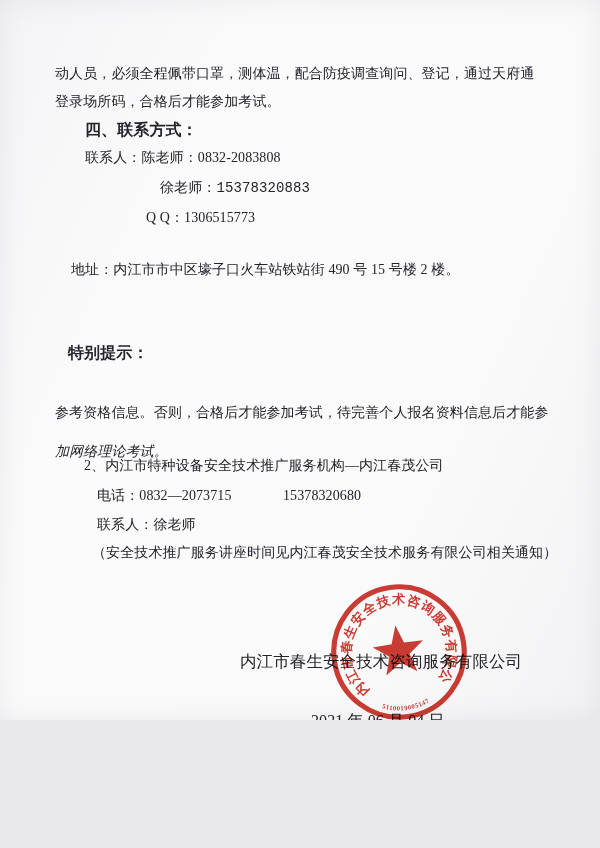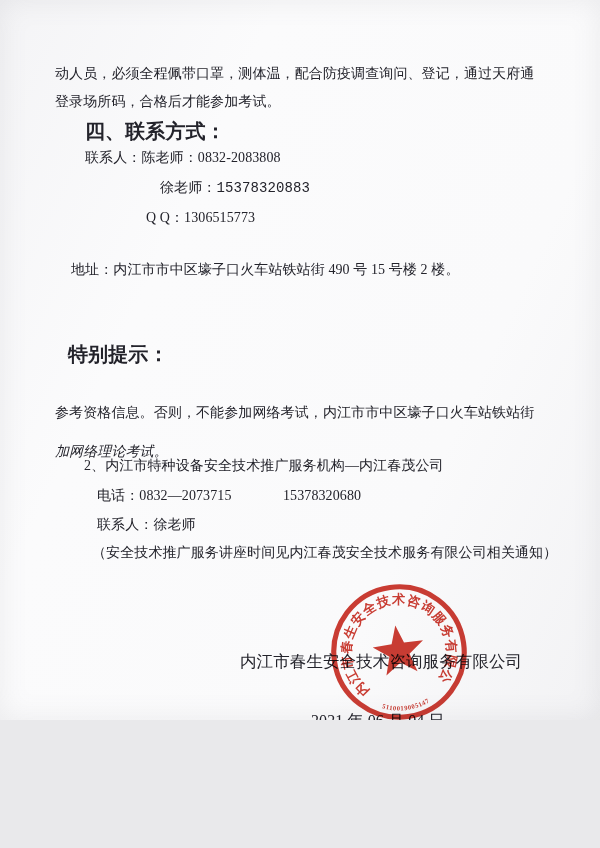--- a/index.html
+++ b/index.html
@@ -15,22 +15,22 @@
   }
   .line{
     position:absolute;
     font-size:14px;
     line-height:1.15;
     white-space:nowrap;
     letter-spacing:.1px;
   }
   .bold-head{
     font-weight:bold;
-    font-family:Liberation Mono, monospace;
-    font-size:20px;
+    font-family:Liberation Sans, sans-serif;
+    font-size:16px;
   }
   .sig{font-size:16.5px;}
   .date{font-size:16px;}
   .pagenum{font-size:10.5px;color:#3a3a42;}
   .seal{
     position:absolute;
     left:324px;top:575px;
     width:150px;height:154px;
     mix-blend-mode:multiply;
     opacity:.9;
@@ -50,21 +50,21 @@
   <div class="line" style="left:55px;top:66px;">动人员，必须全程佩带口罩，测体温，配合防疫调查询问、登记，通过天府通</div>
   <div class="line" style="left:55px;top:94px;">登录场所码，合格后才能参加考试。</div>
 
   <div class="line bold-head" style="left:85px;top:121px;">四、联系方式：</div>
   <div class="line" style="left:85px;top:150px;">联系人：陈老师：0832-2083808</div>
   <div class="line" style="left:160px;top:180px;font-family:Liberation Mono, monospace;">徐老师：15378320883</div>
   <div class="line" style="left:146px;top:210px;text-align:right;">Q Q：1306515773</div>
   <div class="line" style="left:71px;top:262px;">地址：内江市市中区壕子口火车站铁站街 490 号 15 号楼 2 楼。</div>
 
   <div class="line bold-head" style="left:68px;top:344px;">特别提示：</div>
-  <div class="line" style="left:55px;top:405px;">参考资格信息。否则，不能参加网络考试，内江市市中区壕子口火车站铁站街</div>
+  <div class="line" style="left:55px;top:405px;">参考资格信息。否则，合格后才能参加考试，待完善个人报名资料信息后才能参</div>
   <div class="line" style="left:55px;top:444px;font-style:italic;">加网络理论考试。</div>
   <div class="line" style="left:84px;top:458px;">2、内江市特种设备安全技术推广服务机构—内江春茂公司</div>
   <div class="line" style="left:97px;top:488px;">电话：0832—2073715</div>
   <div class="line" style="left:283px;top:488px;">15378320680</div>
   <div class="line" style="left:97px;top:517px;">联系人：徐老师</div>
   <div class="line" style="left:92px;top:545px;">（安全技术推广服务讲座时间见内江春茂安全技术服务有限公司相关通知）</div>
 
   <div class="line sig" style="left:240px;top:653px;">内江市春生安全技术咨询服务有限公司</div>
   <div class="line date" style="left:311px;top:712px;">2021 年 06 月 04 日</div>
 

